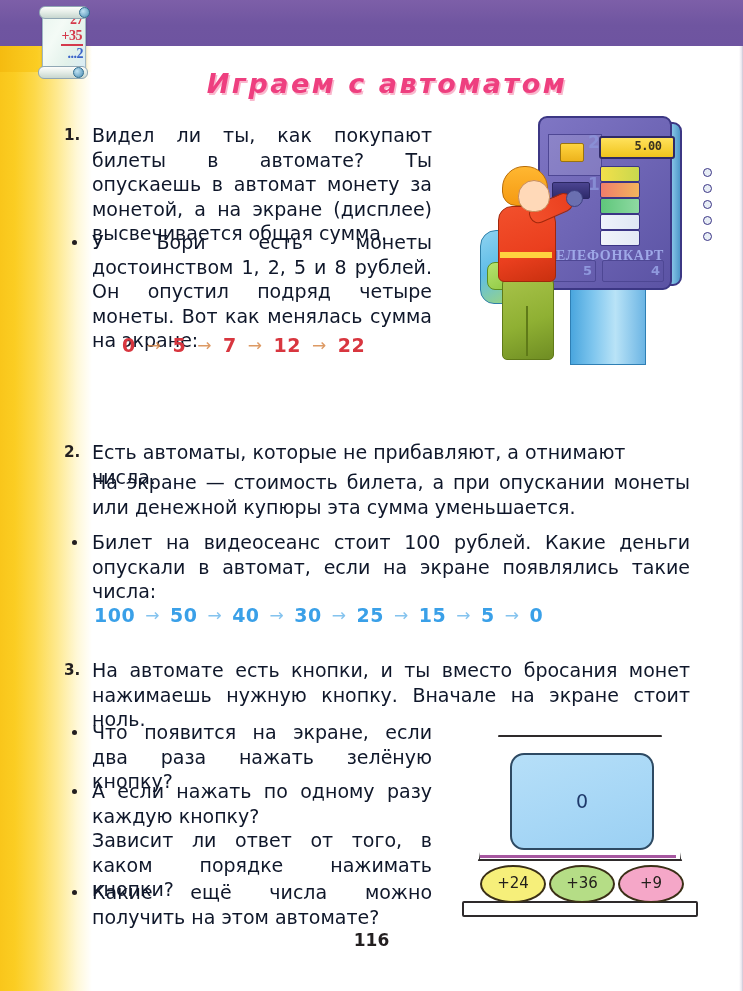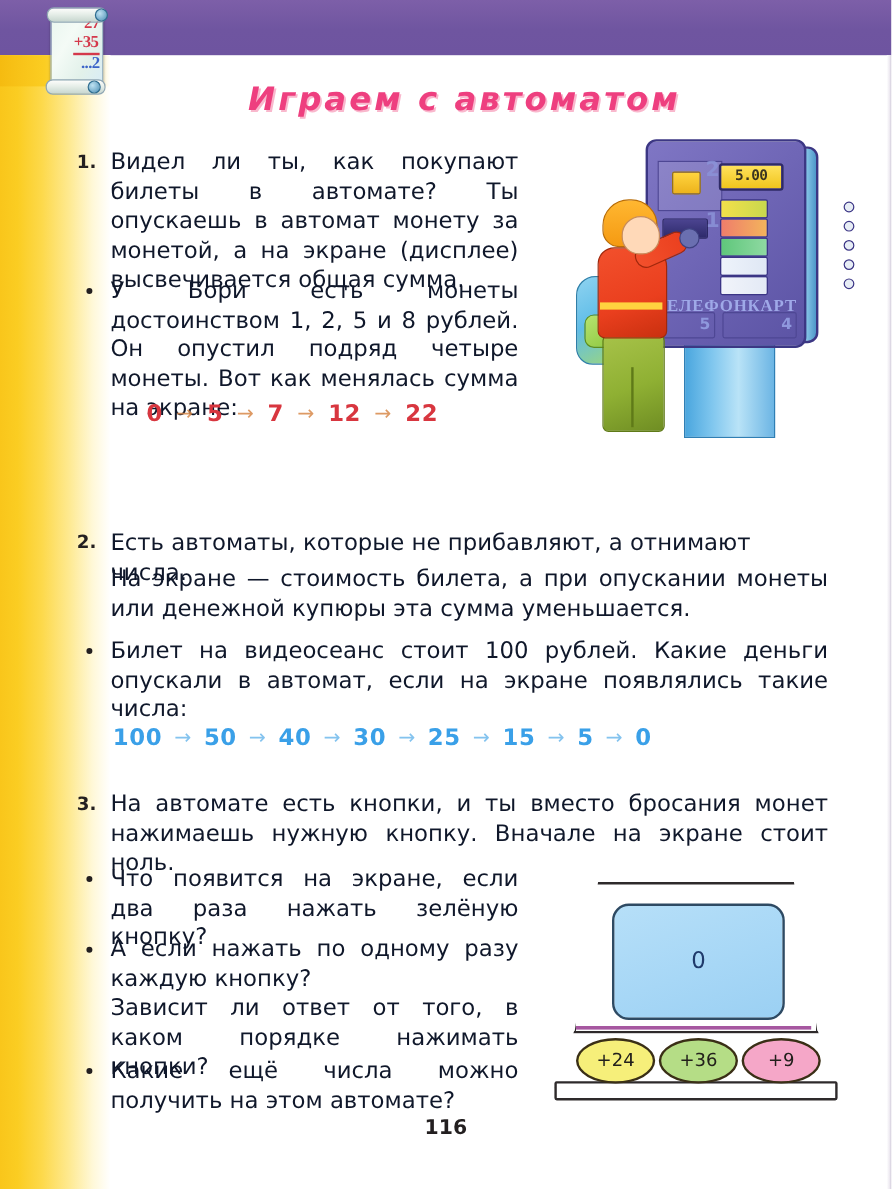--- a/index.html
+++ b/index.html
@@ -216,20 +216,21 @@
     background: linear-gradient(180deg, #ffe25c, #f0c41c);
     border: 2px solid #2f2a66;
     border-radius: 3px;
     font-family: "DejaVu Sans Mono", monospace;
     font-weight: bold;
     font-size: 12px;
     color: #3a3320;
     text-align: center;
     line-height: 17px;
     letter-spacing: -.5px;
+    padding-left: 22px;
   }
   .vm-chip {
     position: absolute;
     left: 120px;
     width: 38px; height: 14px;
     border: 1px solid #3b3585;
     border-radius: 2px;
   }
   .vm-dot {
     position: absolute;

